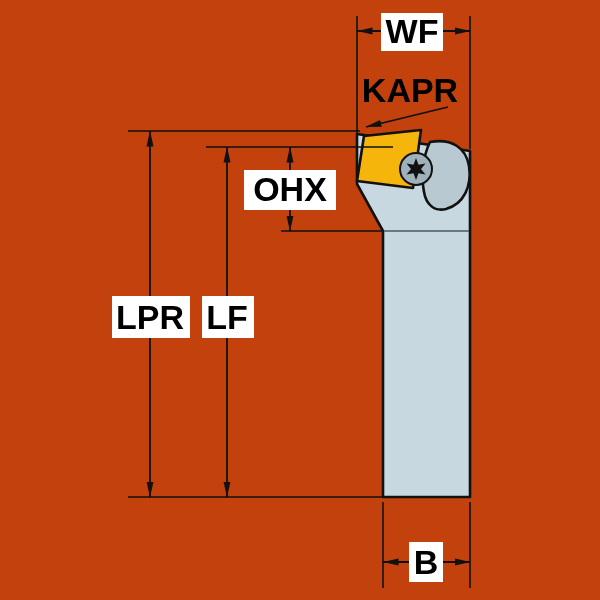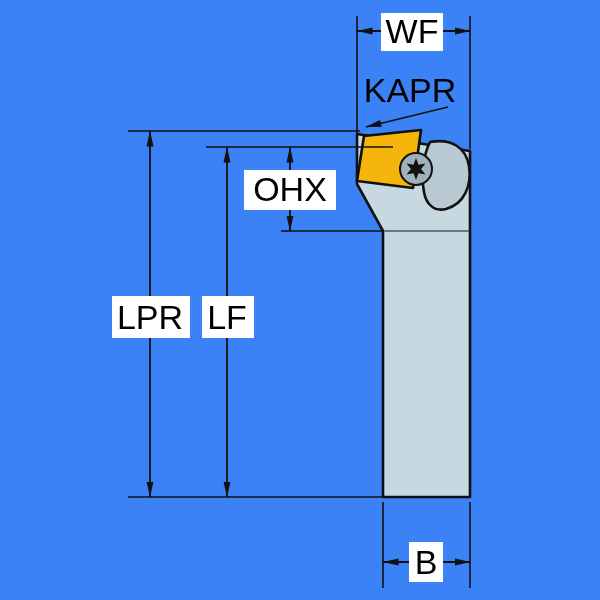--- a/index.html
+++ b/index.html
@@ -1,16 +1,16 @@
 <!DOCTYPE html>
 <html><head>
 <meta charset="utf-8">
 <style>
   html,body{margin:0;padding:0;background:#fff;}
-  .canvas{width:600px;height:600px;background:#3b82f6;position:relative;overflow:hidden;}
+  .canvas{width:600px;height:600px;background:#c2410c;position:relative;overflow:hidden;font-weight:bold;}
   svg{display:block;}
   .dim-label{font-family:"Liberation Sans", sans-serif;font-size:34px;fill:#000;text-anchor:middle;}
   .outline{stroke:#111;stroke-width:2.6;stroke-linejoin:round;}
   .refline{stroke:#111;stroke-width:1.6;fill:none;}
   .dimline{stroke:#111;stroke-width:1.8;fill:none;}
   .thin{stroke:#4a5a63;stroke-width:1.4;fill:none;}
 </style>
 </head>
 <body>
 

